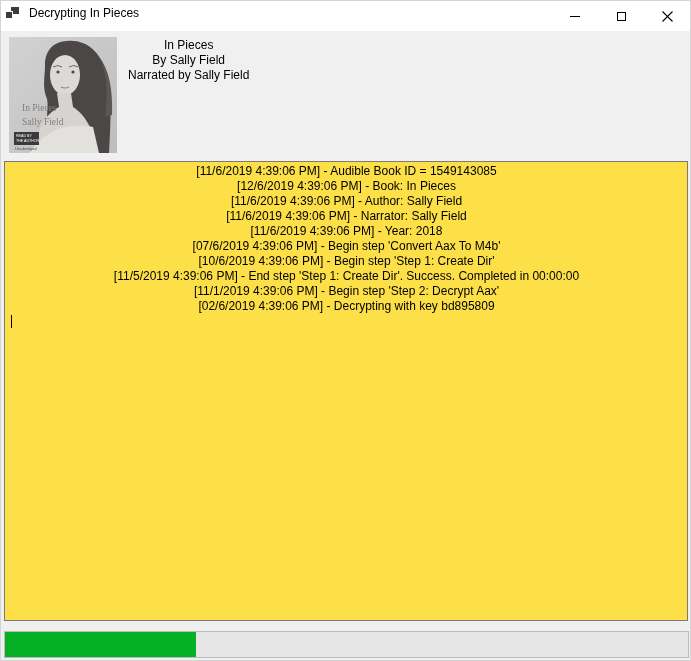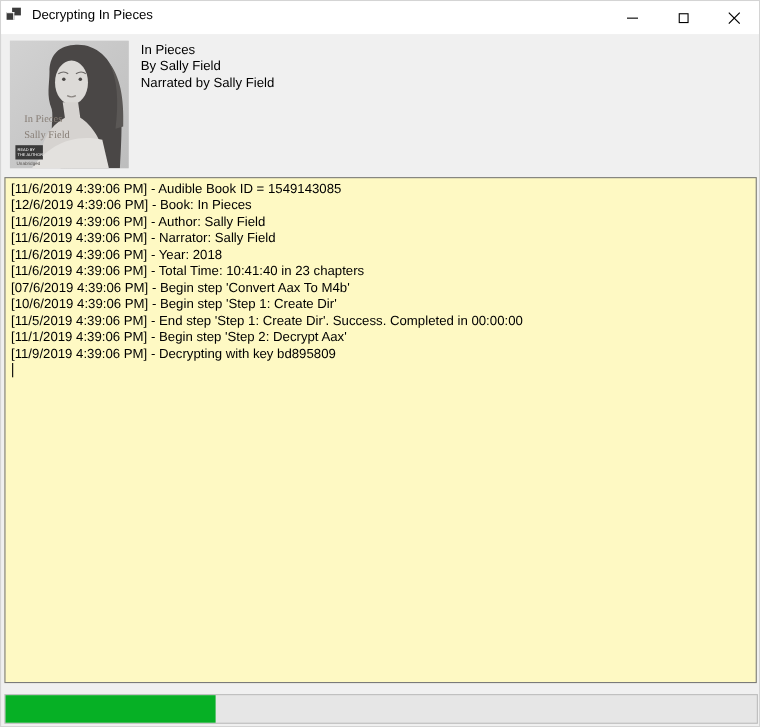--- a/index.html
+++ b/index.html
@@ -1,21 +1,21 @@
 <!DOCTYPE html>
 <html><head>
 <meta charset="utf-8">
 <style>
   * { margin:0; padding:0; box-sizing:border-box; }
   html,body { width:691px; height:661px; overflow:hidden; }
   body { font-family:"Liberation Sans", sans-serif; }
 
   .window {
     position:relative; width:691px; height:661px;
-    background:#f0f0f0; border:1px solid #d4d4d4;
+    background:#f0f0f0; border:1px solid #d4d4d4;text-align:center;
   }
 
   
   .titlebar {
     position:absolute; top:0; left:0; width:100%; height:30px;
     background:#ffffff; display:flex; align-items:flex-start;
   }
   .app-icon {
     position:relative; width:13px; height:13px; margin:5px 0 0 5px; display:inline-block;
   }
@@ -42,21 +42,21 @@
   }
   .cover svg { display:block; }
   .book-info {
     position:absolute; left:127px; top:37px;
     font-size:12px; line-height:15px; color:#000;
   }
 
   
   .logbox {
     position:absolute; left:3px; top:160px; width:684px; height:460px;
-    background:#fef9c3; border:1px solid #7a7a7a;
+    background:#fde047; border:1px solid #7a7a7a;
     padding:2px 4px 0 5px; font-size:12px; line-height:15px;
     color:#000; overflow:hidden; cursor:text;
   }
   .log-line { white-space:pre; }
   .caret { width:1px; height:13px; background:#000; margin:1px 0 0 1px; }
 
   
   .progress {
     position:absolute; left:3px; top:630px; width:685px; height:27px;
     border:1px solid #bcbcbc; background:#e6e6e6;
@@ -125,26 +125,25 @@
     <div>By Sally Field</div>
     <div>Narrated by Sally Field</div>
   </div>
 
   <div class="logbox" id="logbox">
       <div class="log-line">[11/6/2019 4:39:06 PM] - Audible Book ID = 1549143085</div>
       <div class="log-line">[12/6/2019 4:39:06 PM] - Book: In Pieces</div>
       <div class="log-line">[11/6/2019 4:39:06 PM] - Author: Sally Field</div>
       <div class="log-line">[11/6/2019 4:39:06 PM] - Narrator: Sally Field</div>
       <div class="log-line">[11/6/2019 4:39:06 PM] - Year: 2018</div>
-      <div class="log-line">[11/6/2019 4:39:06 PM] - Total Time: 10:41:40 in 23 chapters</div>
       <div class="log-line">[07/6/2019 4:39:06 PM] - Begin step 'Convert Aax To M4b'</div>
       <div class="log-line">[10/6/2019 4:39:06 PM] - Begin step 'Step 1: Create Dir'</div>
       <div class="log-line">[11/5/2019 4:39:06 PM] - End step 'Step 1: Create Dir'. Success. Completed in 00:00:00</div>
       <div class="log-line">[11/1/2019 4:39:06 PM] - Begin step 'Step 2: Decrypt Aax'</div>
-      <div class="log-line">[11/9/2019 4:39:06 PM] - Decrypting with key bd895809</div>
+      <div class="log-line">[02/6/2019 4:39:06 PM] - Decrypting with key bd895809</div>
       <div class="caret"></div>
     </div>
 
   <div class="progress">
     <div class="progress-fill" style="width: 28%; background: rgb(6, 176, 37);"></div>
   </div>
 
 </div>
 
 </body></html>

